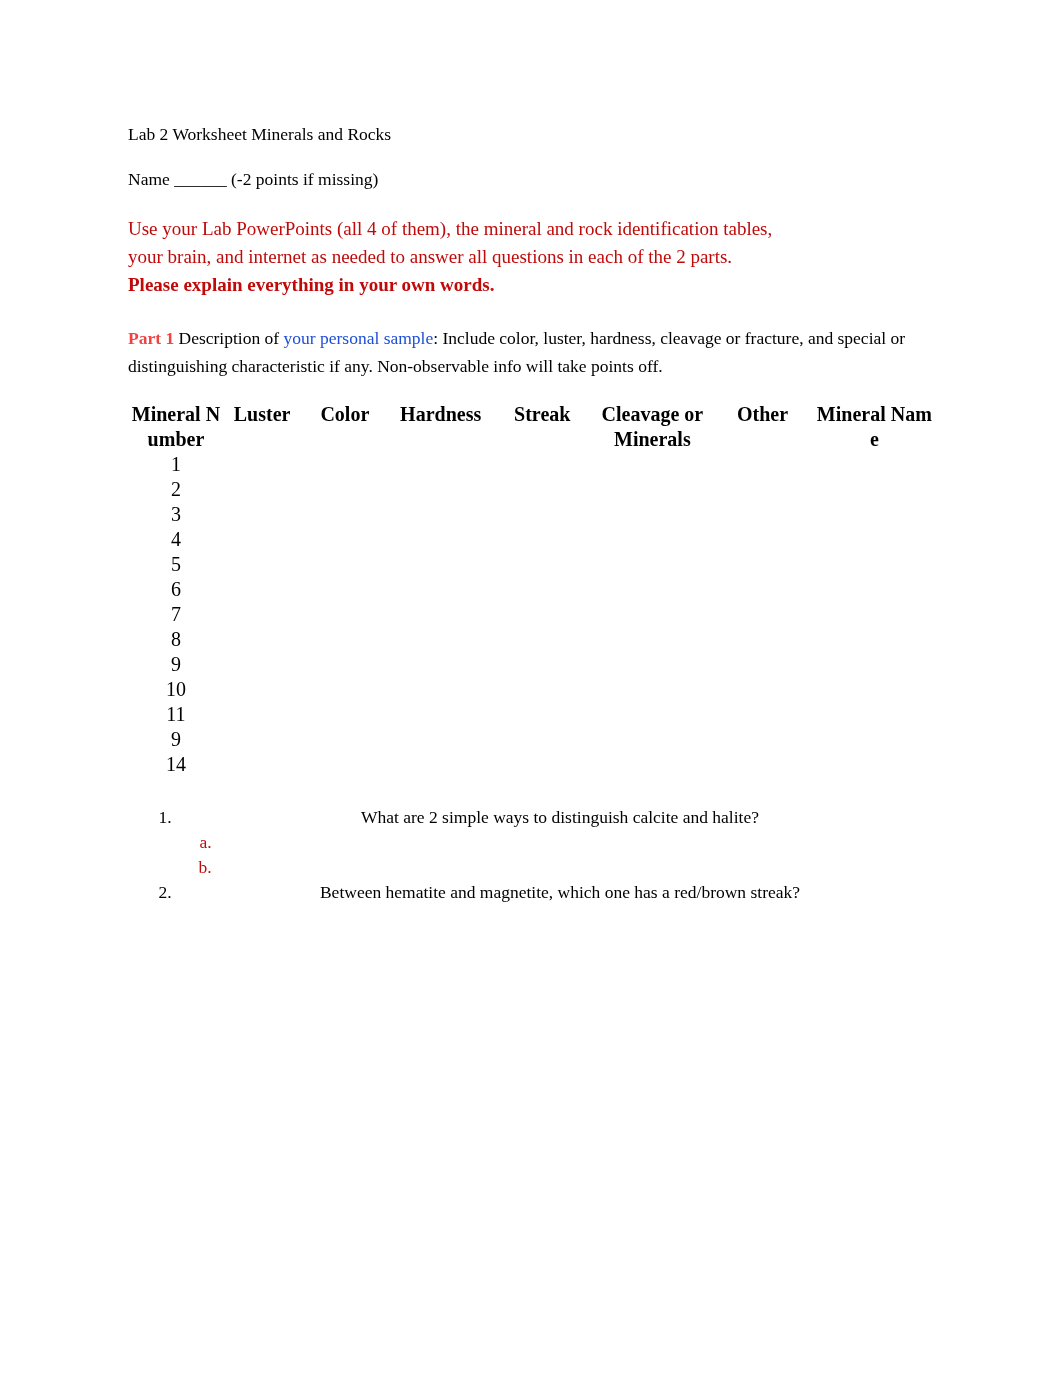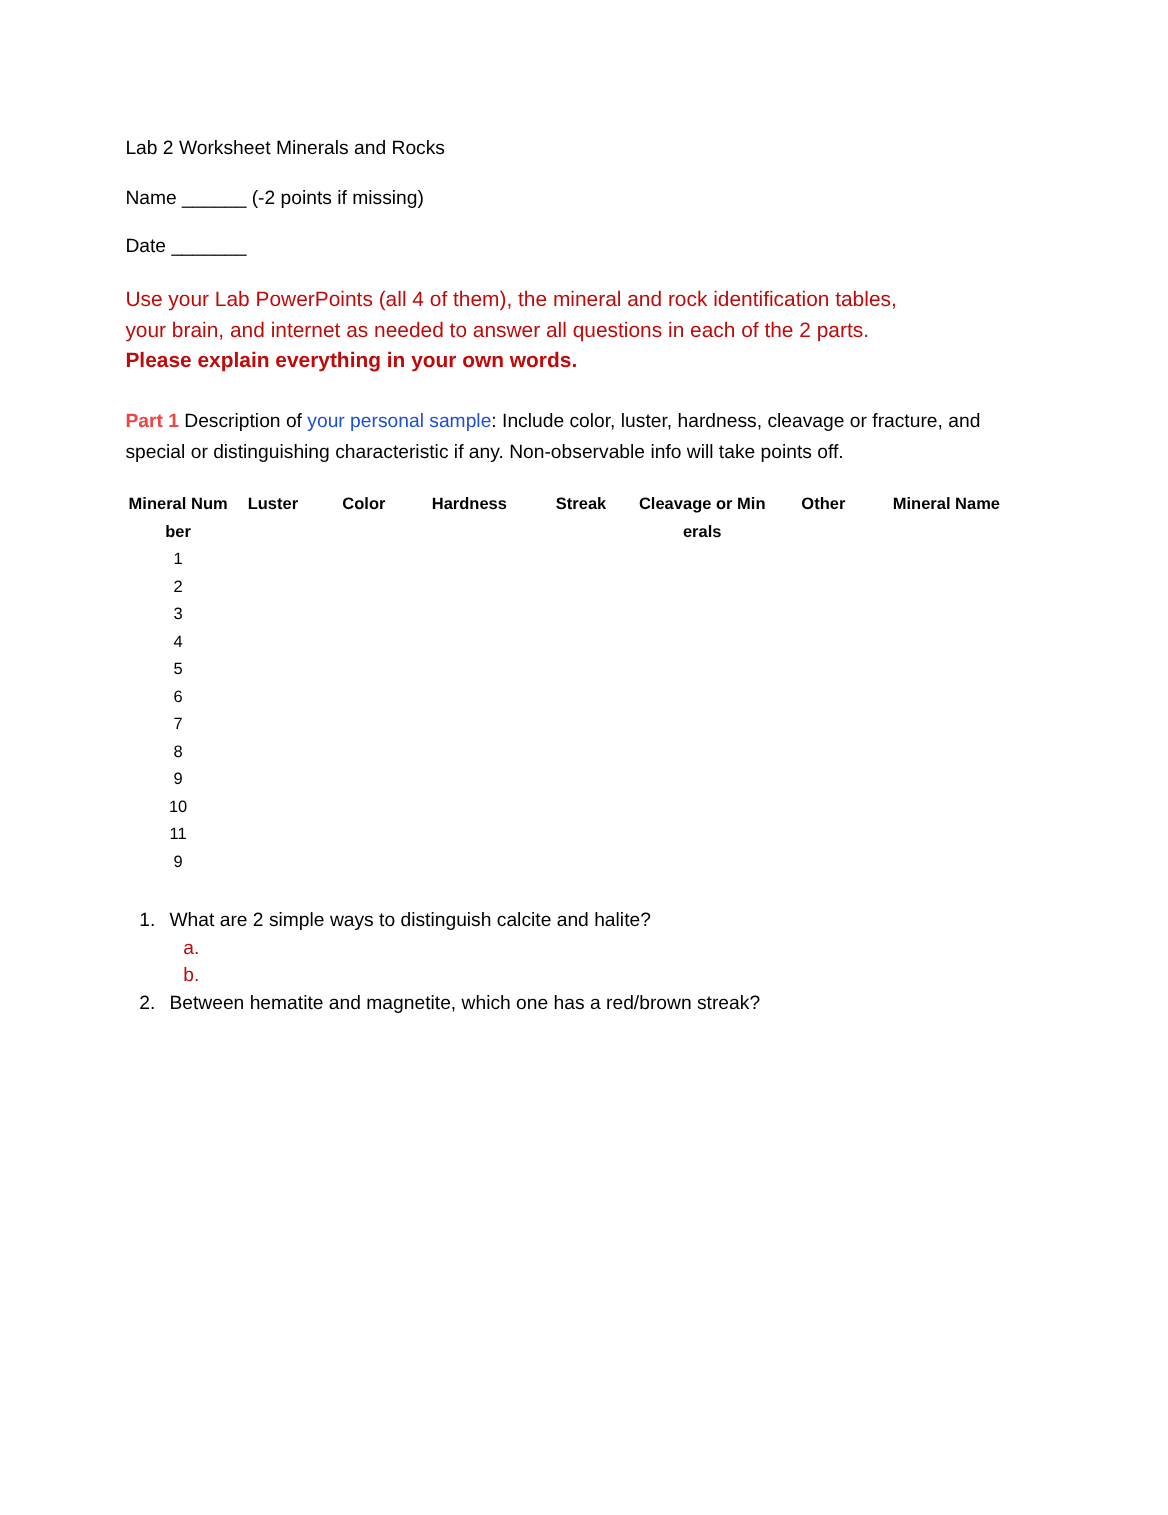--- a/index.html
+++ b/index.html
@@ -16,23 +16,24 @@
   }
   .page {
     position: relative;
     width: 1062px;
     height: 1377px;
     background: #ffffff;
     overflow: hidden;
   }
   .content {
     position: absolute;
-    left: 114px;
+    left: 128px;
     top: 126px;
     width: 808px;
+    font-family: Liberation Serif, serif;
   }
   .para {
     font-size: 17.5px;
     line-height: 1.00;
     margin: 0 0 27px 0;
     white-space: pre-wrap;
   }
   .para.tight {
     margin-bottom: 26px;
   }
@@ -64,21 +65,21 @@
     color: #1d4ed8;
   }
 
   
   table.mineral-table {
     border-collapse: collapse;
     border-spacing: 0;
     table-layout: fixed;
     width: 808px;
     margin: 16px 0 0 0;
-    font-size: 15px;
+    font-size: 20px;
   }
   table.mineral-table th,
   table.mineral-table td {
     border: none;
     padding: 0;
     text-align: center;
     vertical-align: top;
     line-height: 25px;
     word-break: break-all;
     overflow-wrap: anywhere;
@@ -102,22 +103,23 @@
 
   
   .questions {
     margin: 28px 0 0 0;
     padding: 0 0 0 32px;
     font-size: 17.5px;
     line-height: 25px;
     list-style-type: decimal;
   }
   .questions > li {
-    margin: 0 0 0 0;
+    margin: 0 0 0 16px;
     padding-left: 8px;
+    text-align: center;
   }
   .sublist {
     margin: 0;
     padding: 0 0 0 32px;
     list-style-type: lower-alpha;
     color: #C00A0A;
   }
   .sublist > li {
     padding-left: 8px;
     min-height: 25px;
@@ -130,21 +132,20 @@
 </head>
 <body>
 
 <div class="page">
   <div class="content">
 
     <p class="para">Lab 2 Worksheet Minerals and Rocks</p>
 
     <p class="para">Name ______ (-2 points if missing)</p>
 
-    <p class="para tight">Date _______</p>
 
     <div class="red-block">
       <span class="line">Use your Lab PowerPoints (all 4 of them), the mineral and rock identification tables,</span>
       <span class="line">your brain, and internet as needed to answer all questions in each of the 2 parts.</span>
       <span class="bold-line">Please explain everything in your own words.</span>
     </div>
 
     <p class="part1-para"><span class="part-label">Part 1</span><span> Description of </span><span class="sample">your personal sample</span><span>: Include color, luster, hardness, cleavage or fracture, and special or distinguishing characteristic if any. Non-observable info will take points off.</span></p>
 
     <table class="mineral-table">
@@ -284,20 +285,30 @@
           <tr>
             <td>9</td>
             <td></td>
             <td></td>
             <td></td>
             <td></td>
             <td></td>
             <td></td>
             <td></td>
           </tr>
+          <tr>
+            <td>14</td>
+            <td></td>
+            <td></td>
+            <td></td>
+            <td></td>
+            <td></td>
+            <td></td>
+            <td></td>
+          </tr>
         </tbody>
     </table>
 
     <ol class="questions">
         <li><span>What are 2 simple ways to distinguish calcite and halite?</span><ol class="sublist">
             <li></li>
             <li></li>
           </ol></li>
         <li><span>Between hematite and magnetite, which one has a red/brown streak?</span></li>
       </ol>

